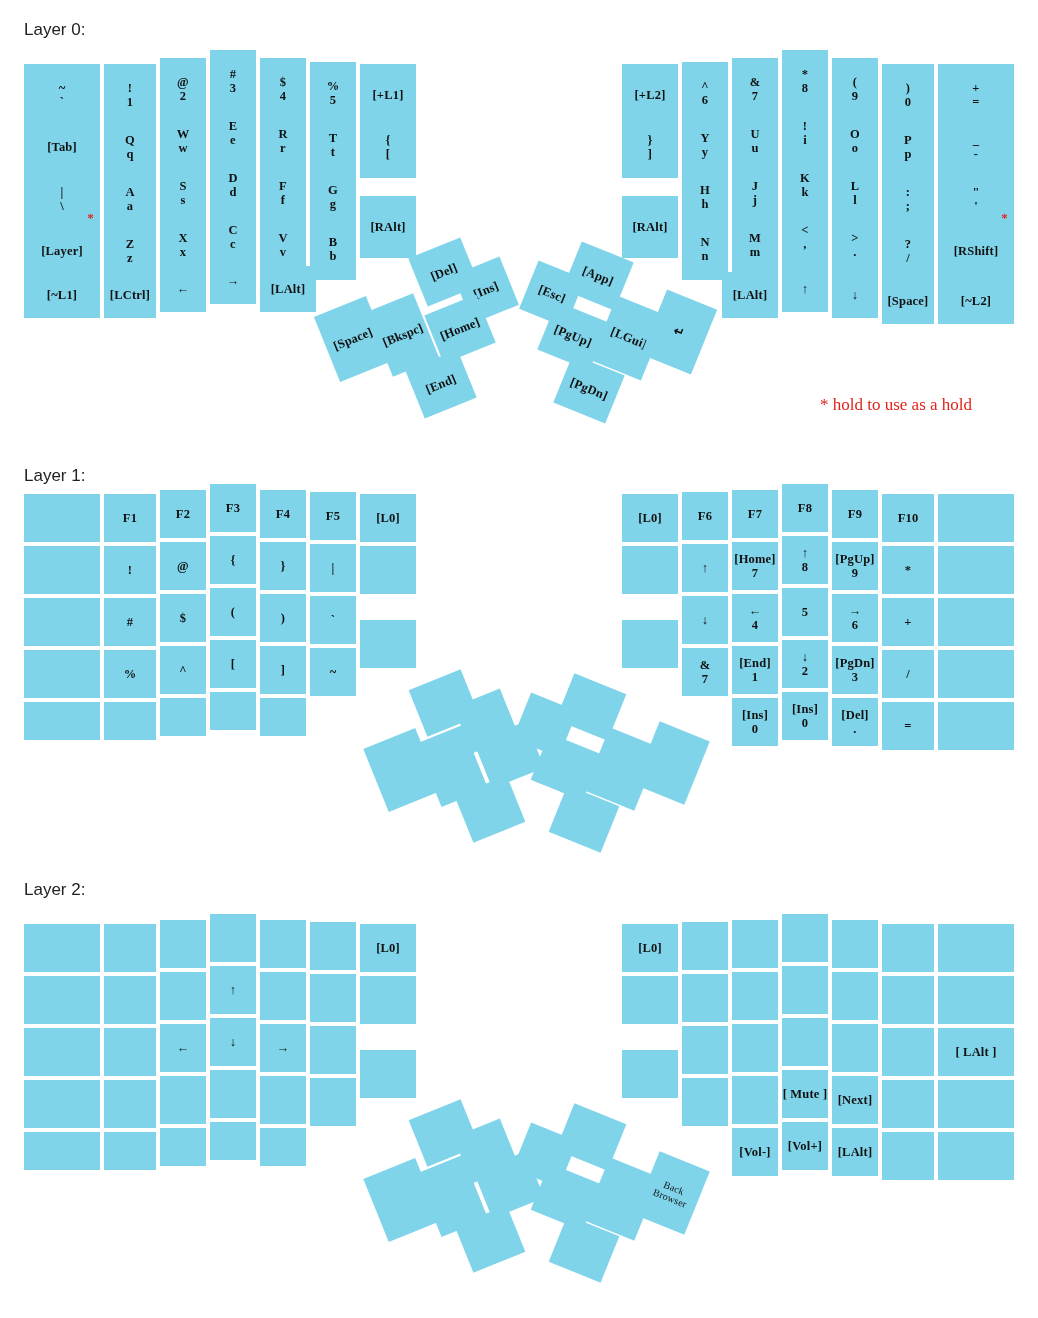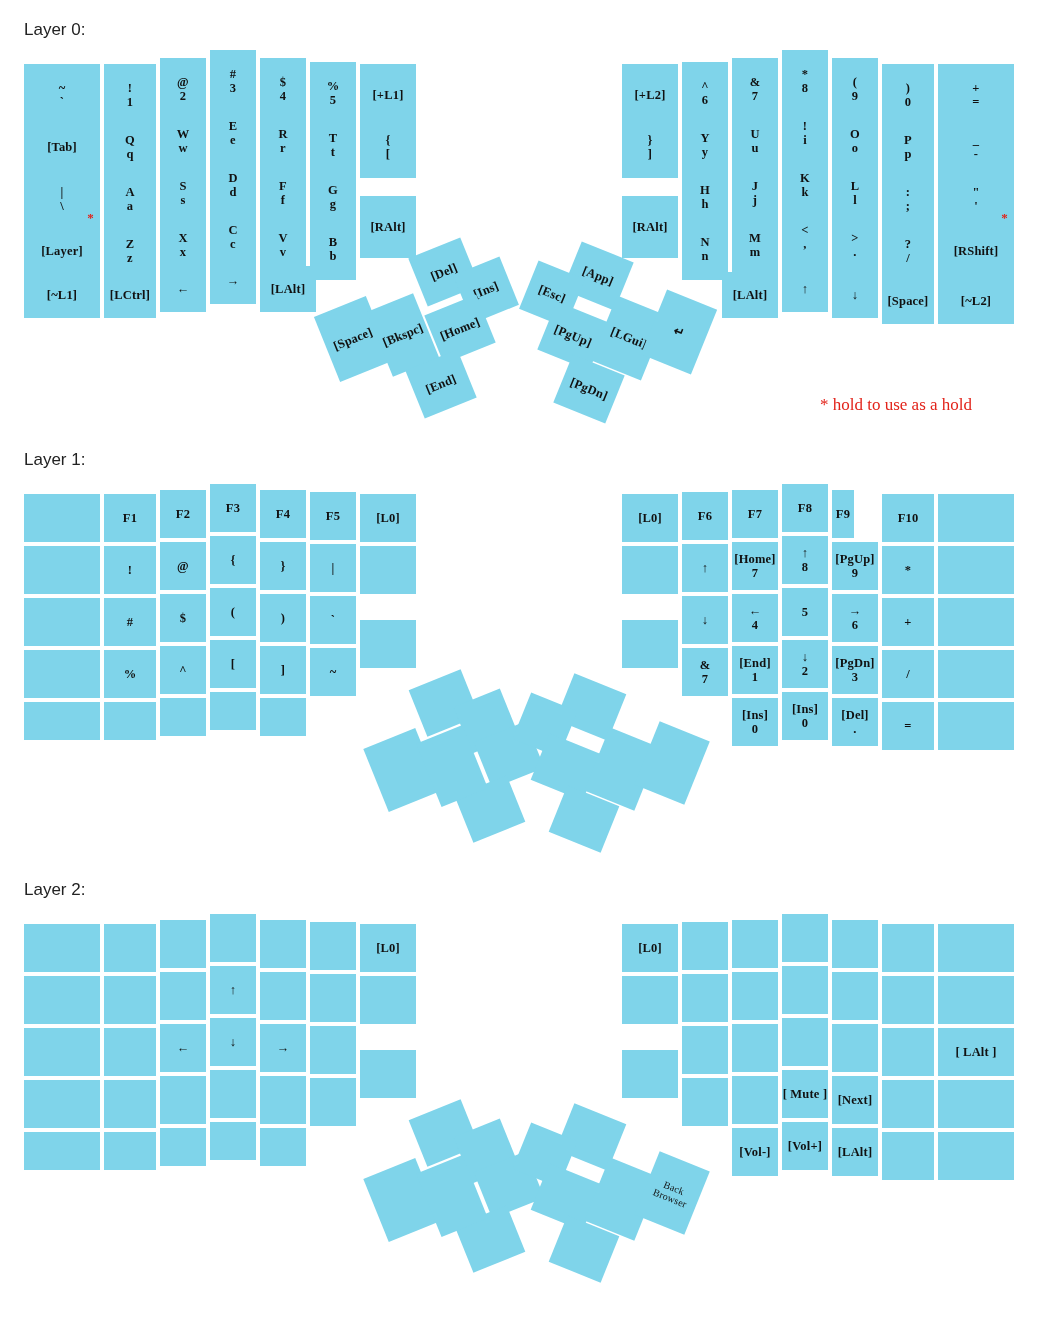--- a/index.html
+++ b/index.html
@@ -40,21 +40,21 @@
     letter-spacing:0.2px;
   }
   .key.tiny{font-size:10px;font-weight:normal;}
   .key .star{color:#e2231a;font-size:13px;}
   .sect{position:absolute;left:0;top:0;width:1038px;height:1318px;}
 </style>
 </head>
 <body>
 
 <div class="layer-label" style="left:24px;top:20px;">Layer 0:</div>
-<div class="layer-label" style="left:24px;top:450px;">Layer 1:</div>
+<div class="layer-label" style="left:24px;top:466px;">Layer 1:</div>
 <div class="layer-label" style="left:24px;top:880px;">Layer 2:</div>
 
 <div class="note" style="left:820px;top:395px;">* hold to use as a hold</div>
 
 <div class="sect" id="keys-root">
     <div class="key" style="left: 24px; top: 64px; width: 76px; height: 62px;">~
 `</div>
     <div class="key" style="left: 104px; top: 64px; width: 52px; height: 62px;">!
 1</div>
     <div class="key" style="left: 160px; top: 58px; width: 46px; height: 62px;">@
@@ -217,21 +217,21 @@
     <div class="key" style="left: 563px; top: 682px; width: 56px; height: 50px; transform: rotate(22deg);"></div>
     <div class="key" style="left: 520px; top: 700px; width: 50px; height: 50px; transform: rotate(22deg);"></div>
     <div class="key" style="left: 538px; top: 742px; width: 56px; height: 50px; transform: rotate(22deg);"></div>
     <div class="key" style="left: 556px; top: 794px; width: 56px; height: 50px; transform: rotate(22deg);"></div>
     <div class="key" style="left: 595px; top: 735px; width: 54px; height: 68px; transform: rotate(22deg);"></div>
     <div class="key" style="left: 645px; top: 729px; width: 54px; height: 68px; transform: rotate(22deg);"></div>
     <div class="key" style="left: 622px; top: 494px; width: 56px; height: 48px;">[L0]</div>
     <div class="key" style="left: 682px; top: 492px; width: 46px; height: 48px;">F6</div>
     <div class="key" style="left: 732px; top: 490px; width: 46px; height: 48px;">F7</div>
     <div class="key" style="left: 782px; top: 484px; width: 46px; height: 48px;">F8</div>
-    <div class="key" style="left: 832px; top: 490px; width: 22px; height: 48px;">F9</div>
+    <div class="key" style="left: 832px; top: 490px; width: 46px; height: 48px;">F9</div>
     <div class="key" style="left: 882px; top: 494px; width: 52px; height: 48px;">F10</div>
     <div class="key" style="left: 938px; top: 494px; width: 76px; height: 48px;"></div>
     <div class="key" style="left: 622px; top: 546px; width: 56px; height: 48px;"></div>
     <div class="key" style="left: 682px; top: 544px; width: 46px; height: 48px;">↑</div>
     <div class="key" style="left: 732px; top: 542px; width: 46px; height: 48px;">[Home]
 7</div>
     <div class="key" style="left: 782px; top: 536px; width: 46px; height: 48px;">↑
 8</div>
     <div class="key" style="left: 832px; top: 542px; width: 46px; height: 48px;">[PgUp]
 9</div>

